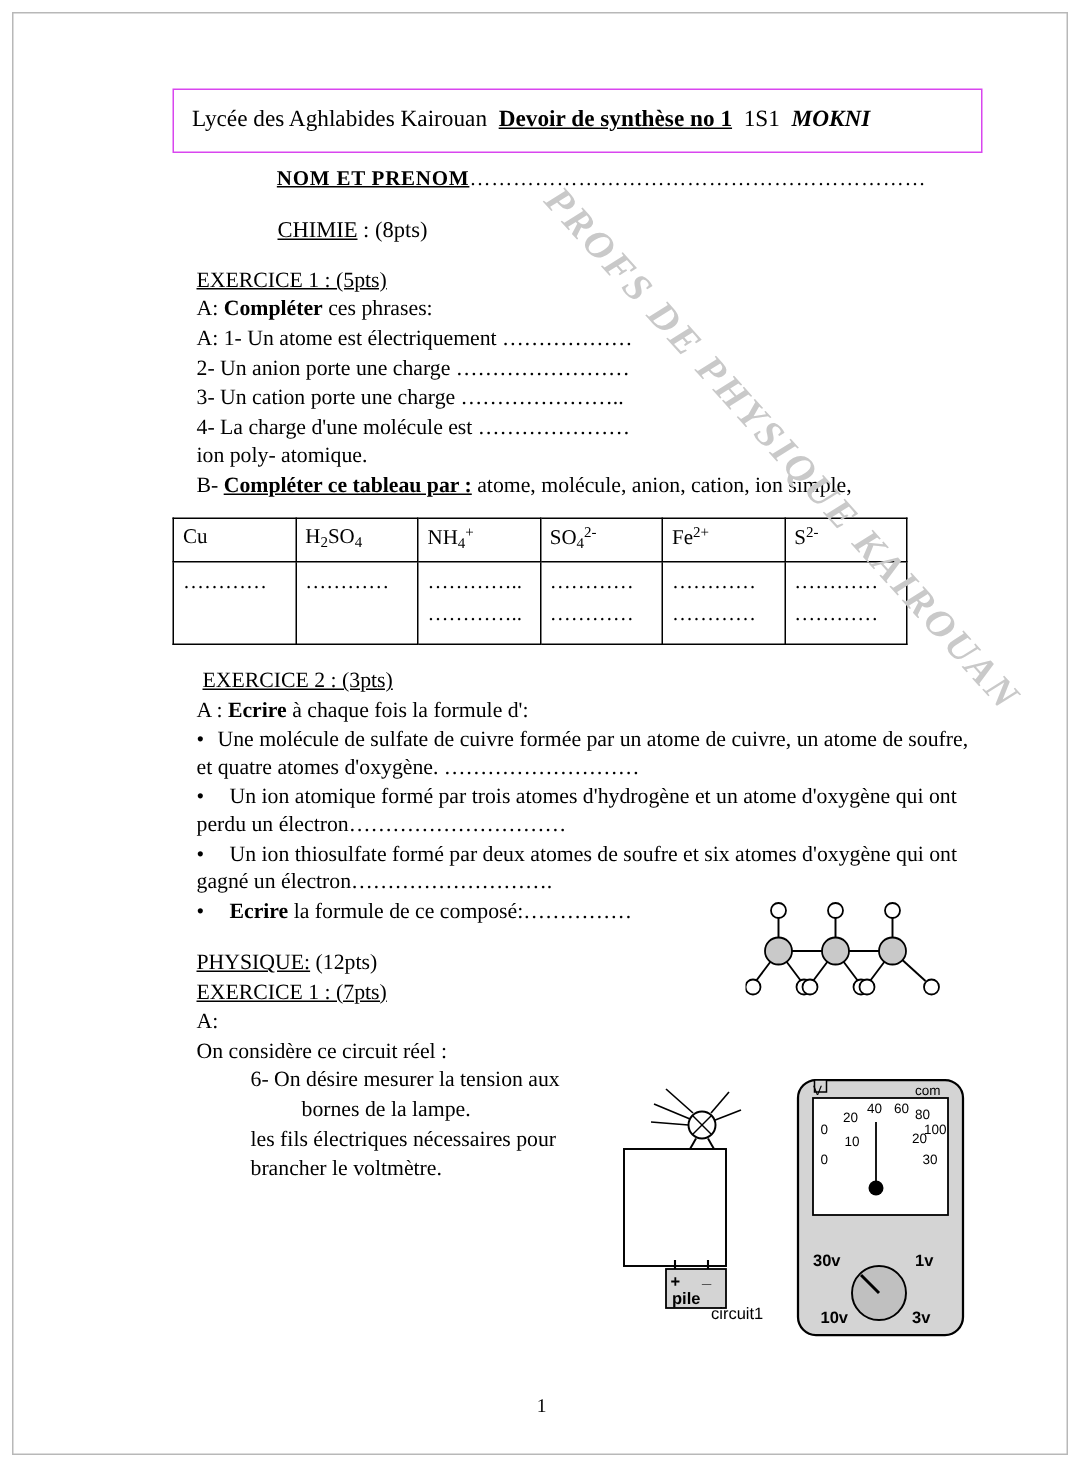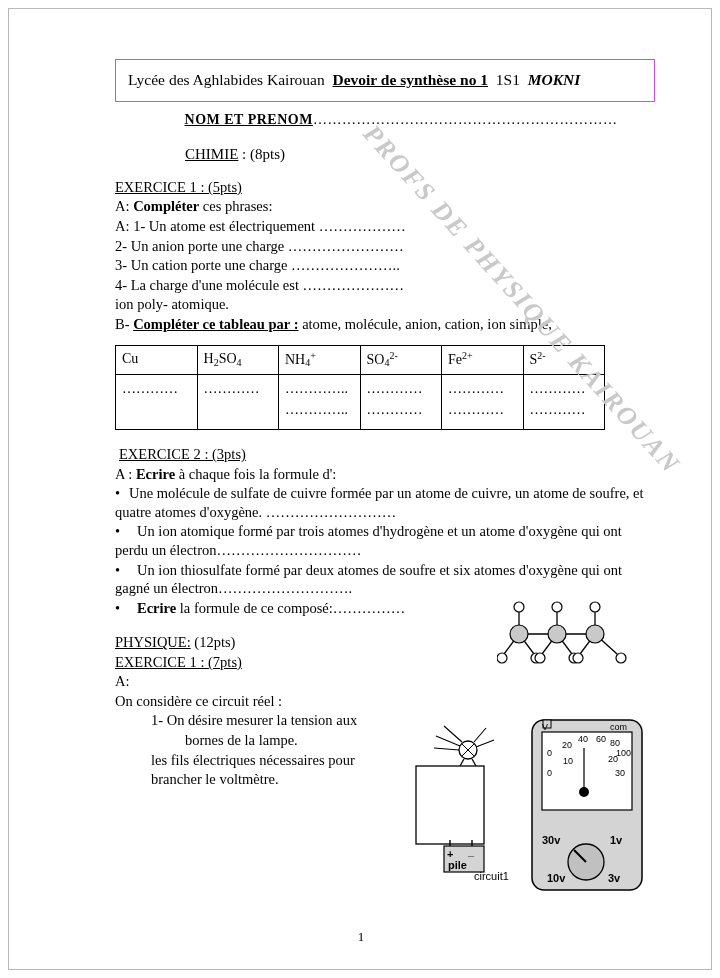--- a/index.html
+++ b/index.html
@@ -95,21 +95,21 @@
   .chimie {
     margin-top: 16px;
     margin-left: 70px;
     font-size: 15px;
   }
   .chimie .u { text-decoration: underline; }
   .blk { margin-top: 14px; }
   .u { text-decoration: underline; }
   .b { font-weight: bold; }
   .bu { font-weight: bold; text-decoration: underline; }
-  .ln { margin: 0 0 1px 0; }
+  .ln { margin: 0 0 1px 16px; }
   table.ions {
     border-collapse: collapse;
     margin-top: 12px;
     width: 490px;
     table-layout: fixed;
   }
   table.ions td {
     border: 1px solid #000;
     padding: 4px 6px;
     font-size: 14px;
@@ -239,21 +239,21 @@
         </div>
       </div>
 
       <div class="phys">
         <div class="ln">
           <span class="u">PHYSIQUE:</span><span> (12pts)</span>
         </div>
         <div class="ln u">EXERCICE 1 : (7pts)</div>
         <div class="ln">A:</div>
         <div class="ln">On considère ce circuit réel :</div>
-        <div class="ln" style="padding-left:36px;">1-  On désire mesurer la tension aux</div>
+        <div class="ln" style="padding-left:36px;">6-  On désire mesurer la tension aux</div>
         <div class="ln" style="padding-left:70px;">bornes de la lampe.</div>
         <div class="ln" style="padding-left:36px;">les fils électriques nécessaires pour</div>
         <div class="ln" style="padding-left:36px;">brancher le voltmètre.</div>
       </div>
 
     </div>
 
     <div class="molecule">
       <svg width="150" height="70" viewBox="0 0 150 70">
         <g stroke="#000" stroke-width="1.3" fill="none">

